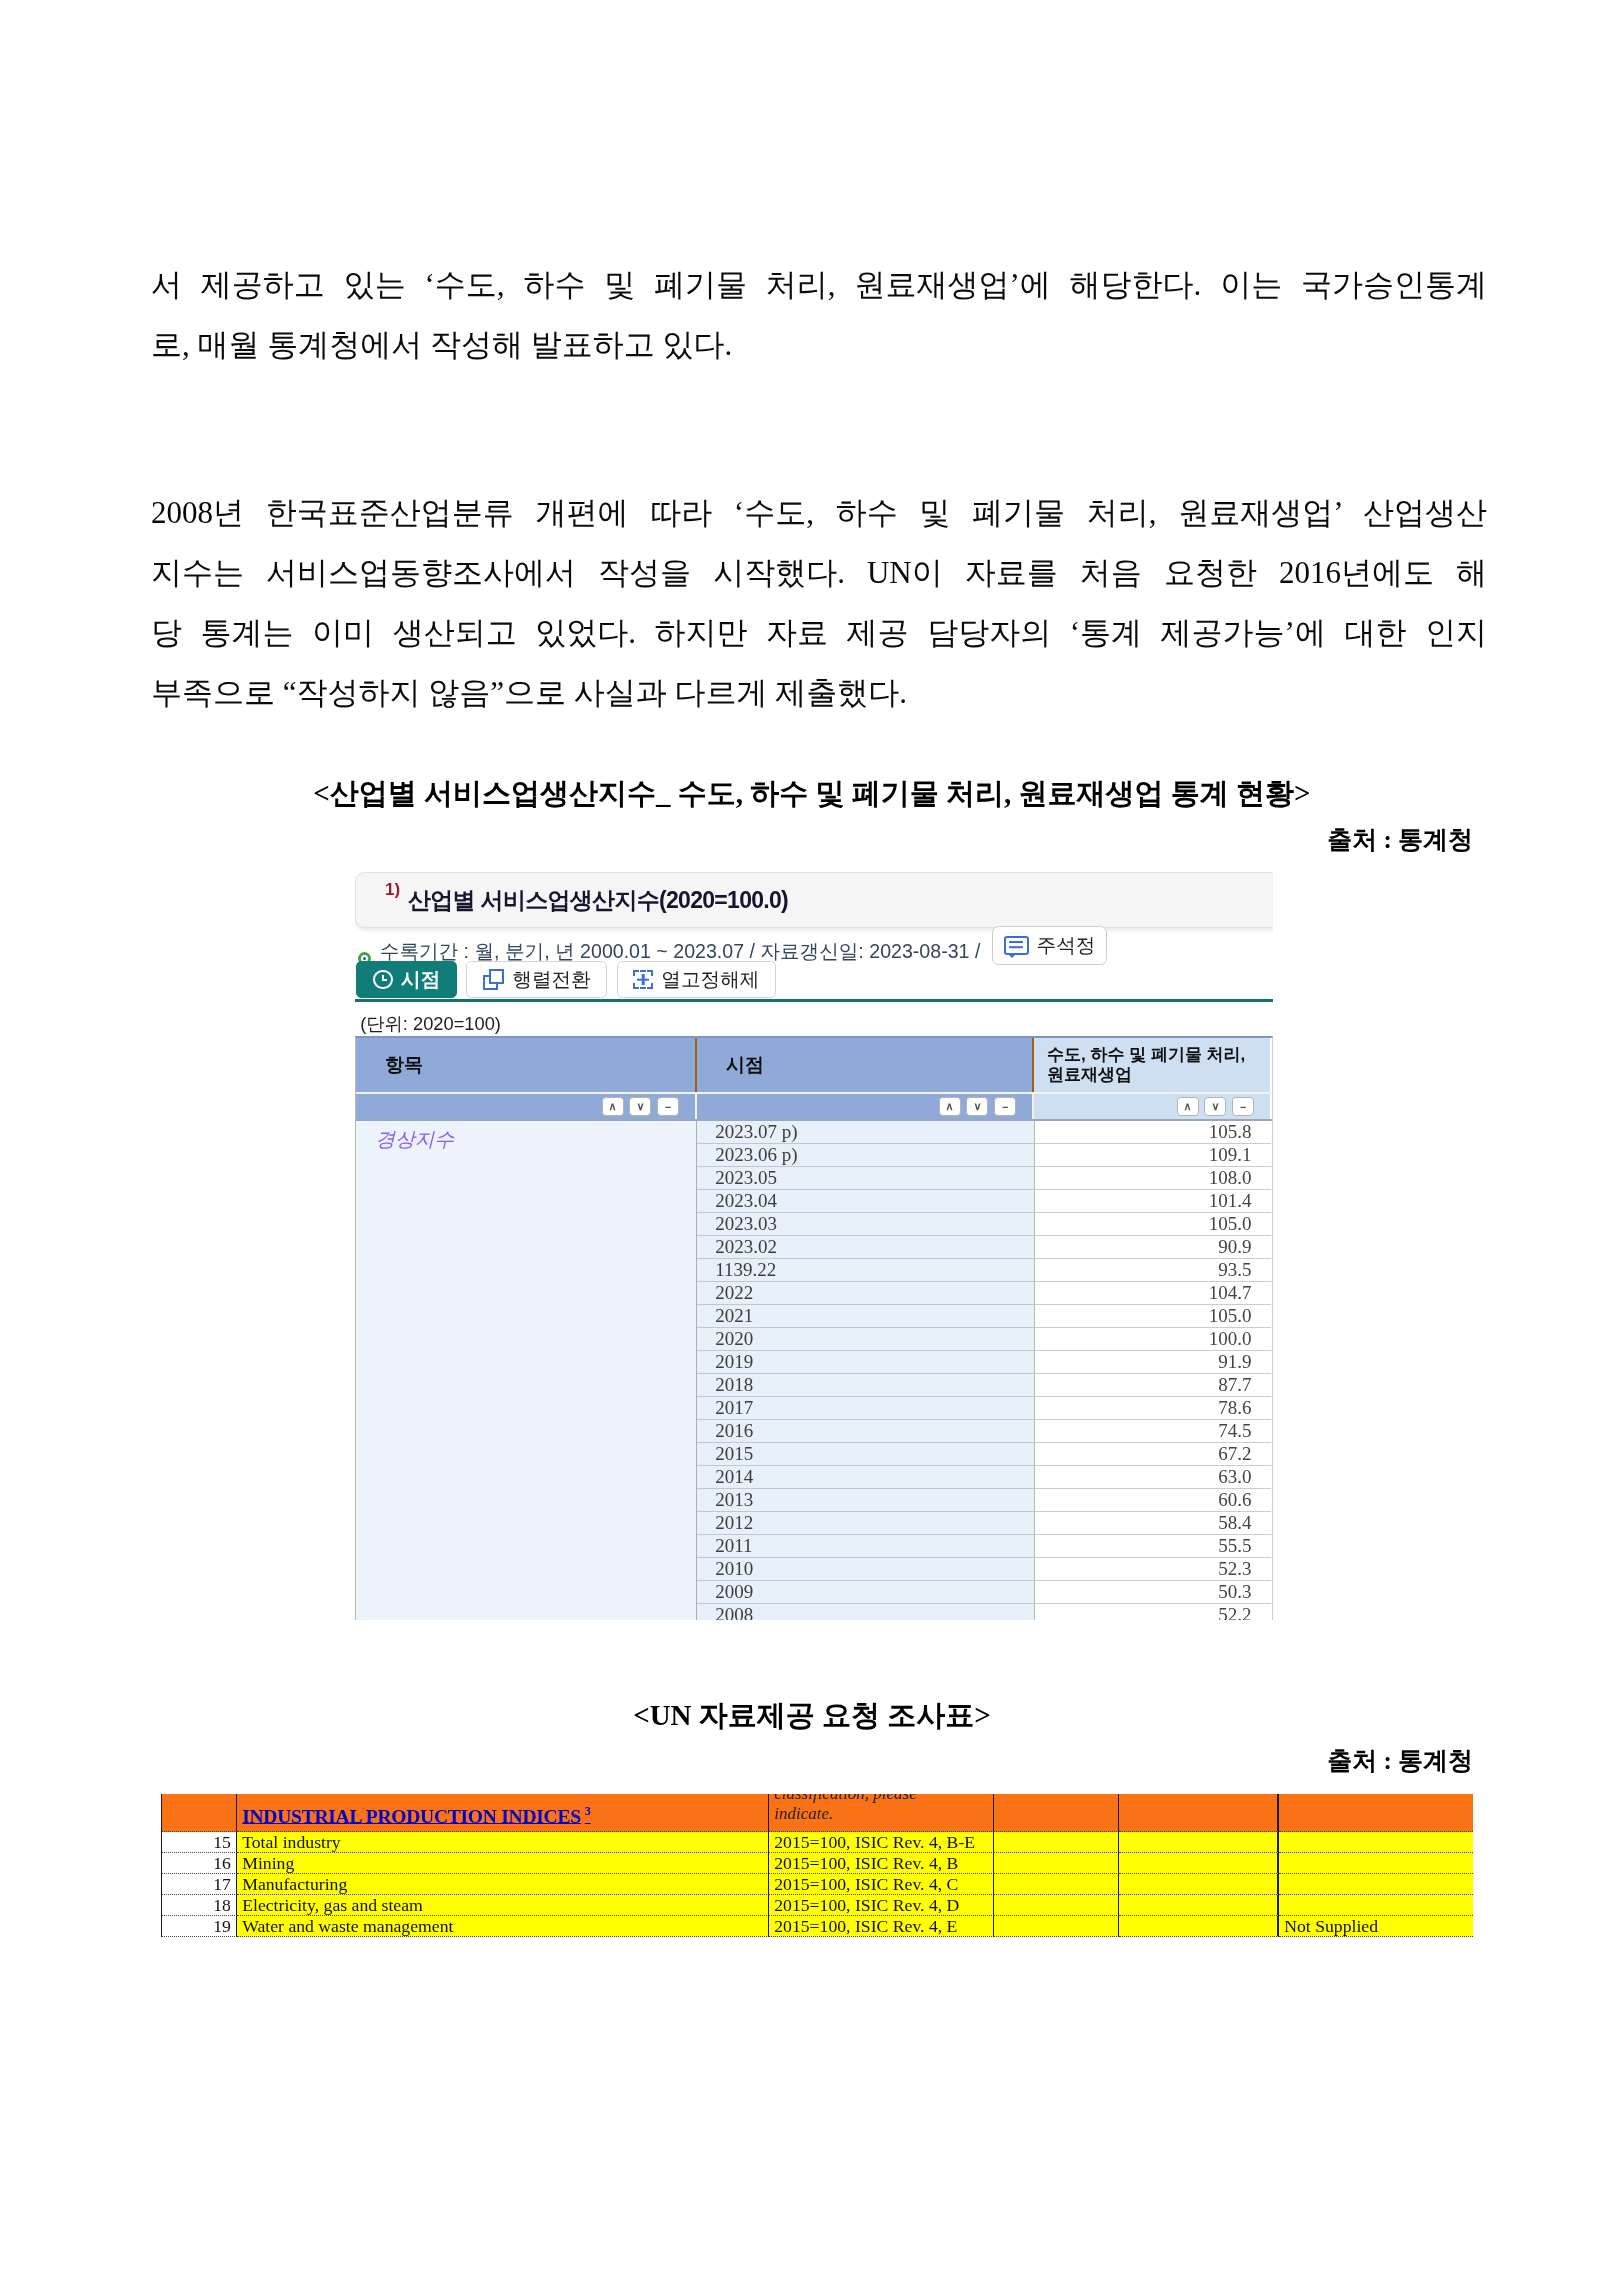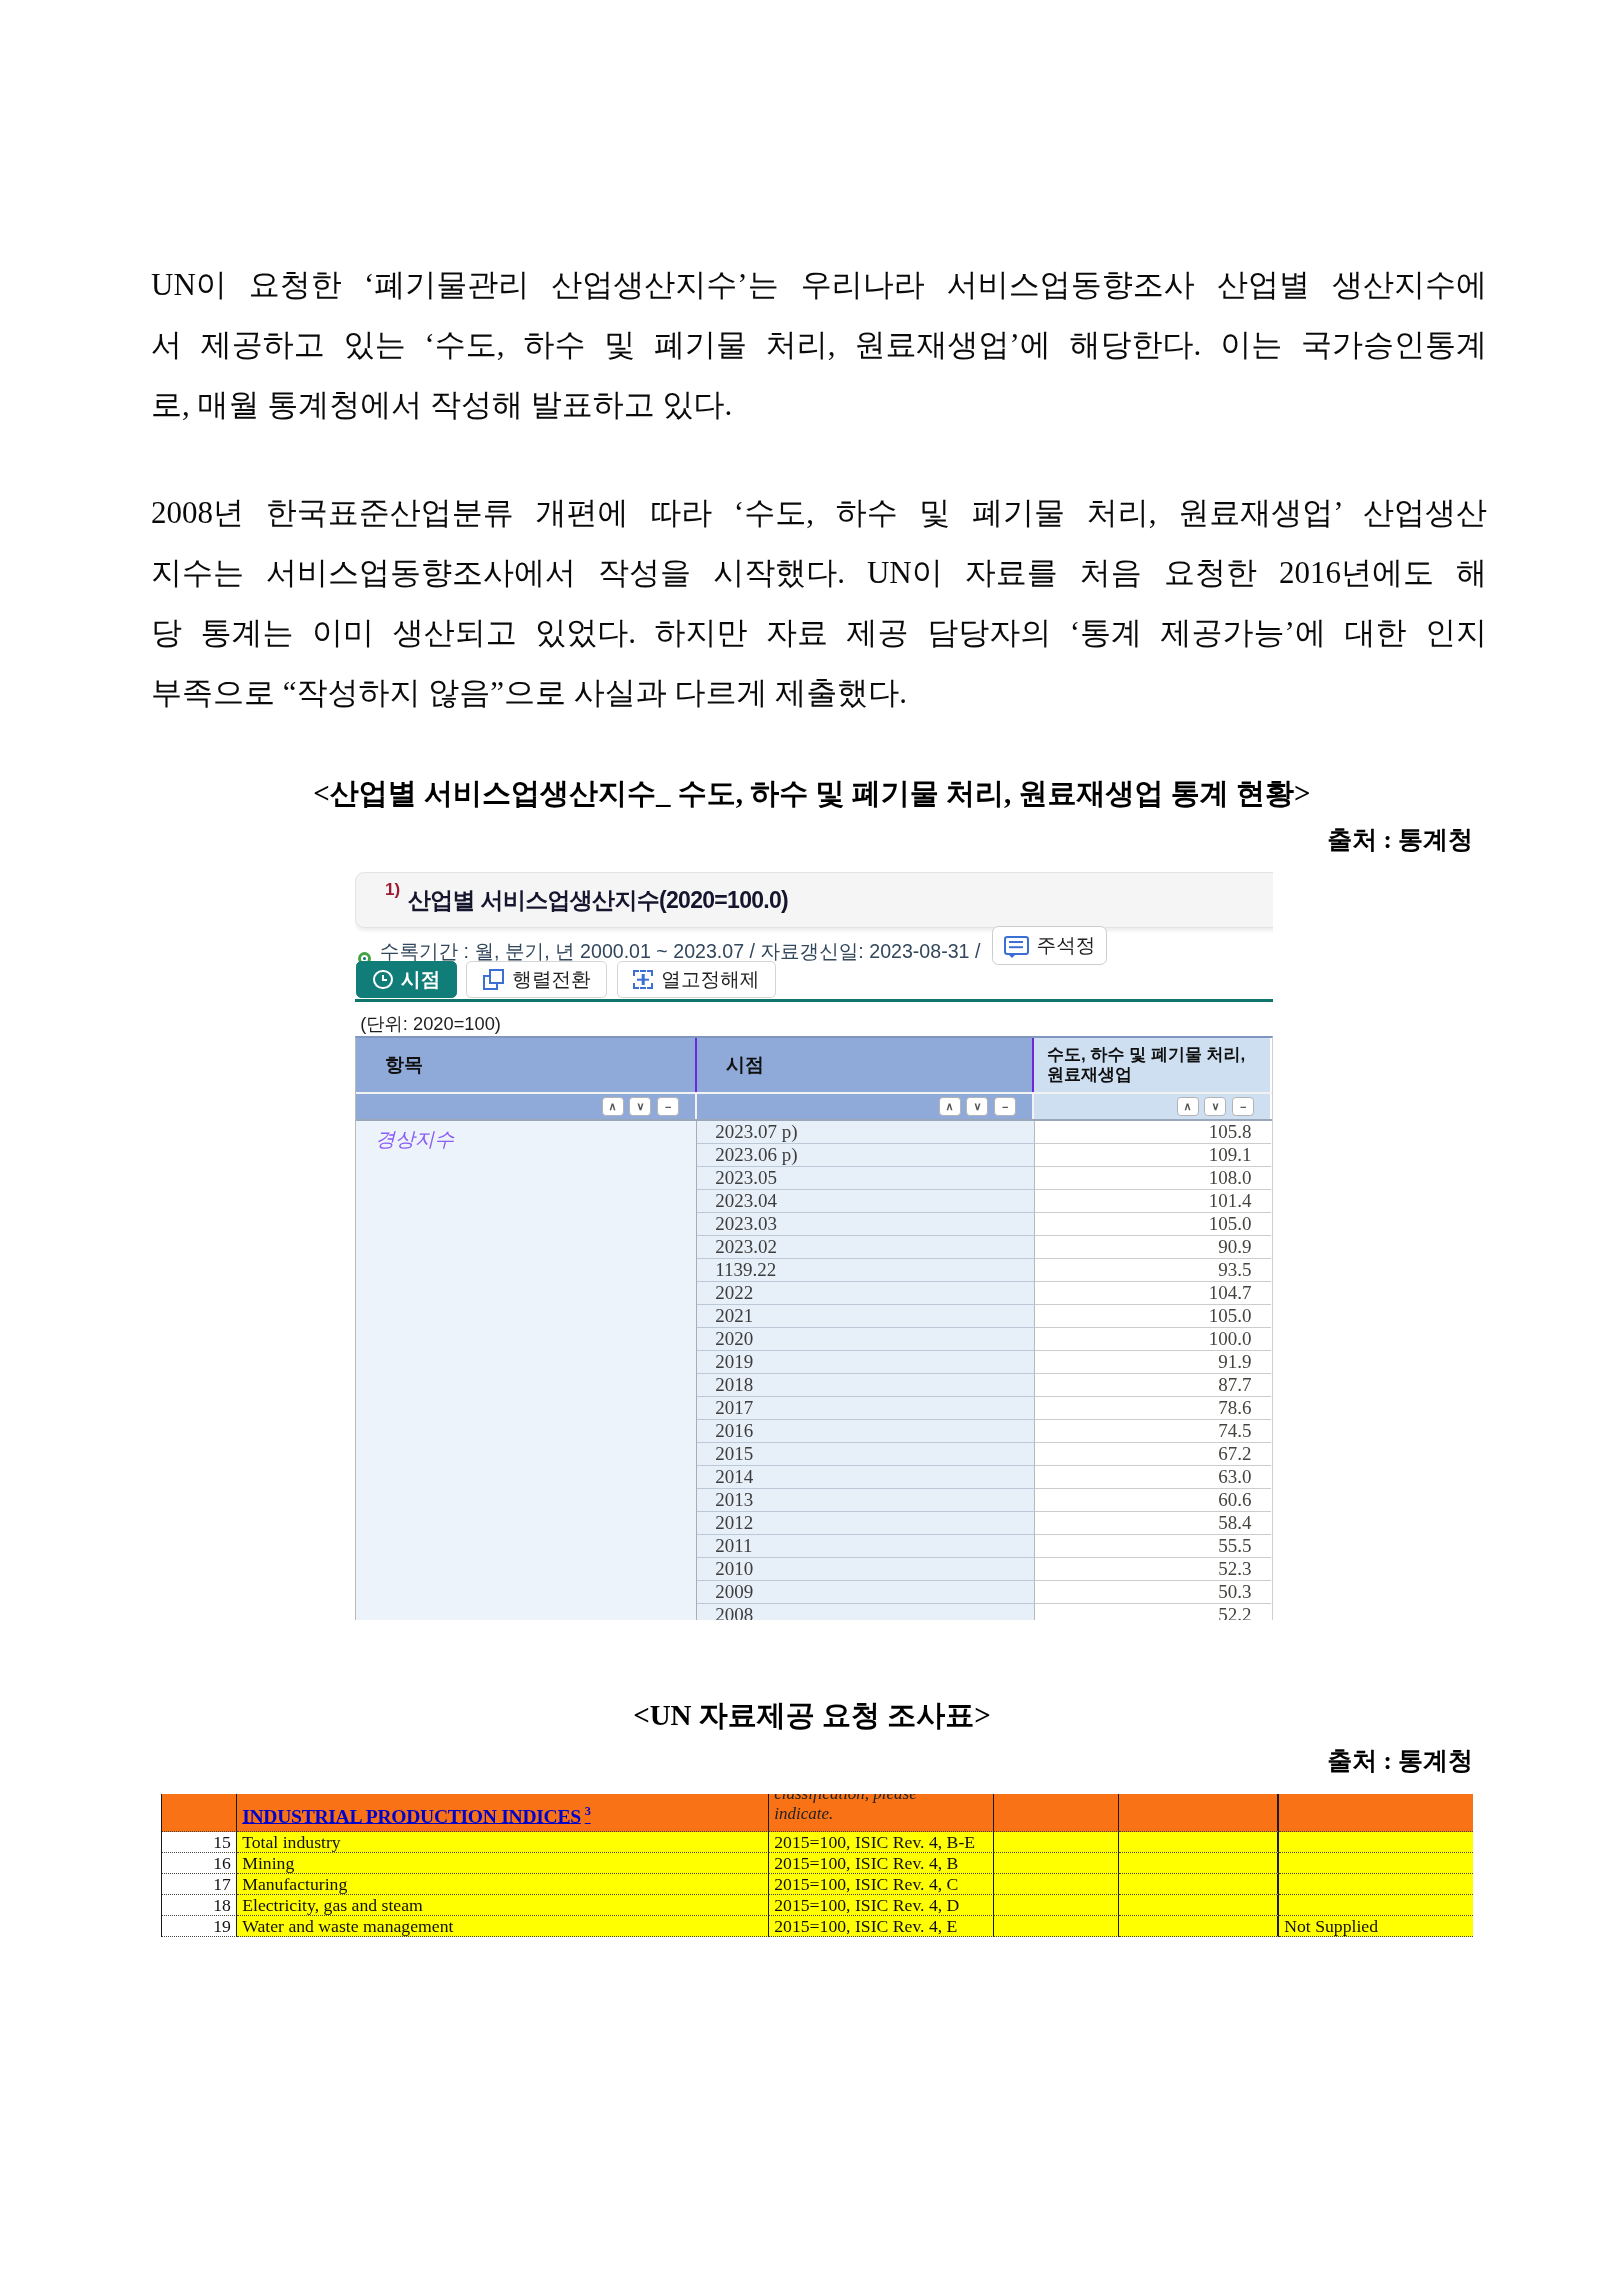--- a/index.html
+++ b/index.html
@@ -49,21 +49,21 @@
   .k-transpose-icon::after { content:''; position:absolute; right:0; top:0; width:11px; height:11px; border:2.6px solid #3b6fd6; background:#fff; }
   .k-unfreeze-icon { width:19.6px; height:19.6px; border:2.6px dashed #3b6fd6; position:relative; flex:none; }
   .k-unfreeze-icon::before { content:''; position:absolute; left:50%; top:2px; bottom:2px; width:2.6px; background:#3b6fd6; transform:translateX(-50%); }
   .k-unfreeze-icon::after { content:''; position:absolute; top:50%; left:2px; right:2px; height:2.6px; background:#3b6fd6; transform:translateY(-50%); }
   .k-divider { position:absolute; top:128px; left:0; width:918px; height:3.3px; background:#10756d; }
   .k-unit { position:absolute; top:140px; left:5.2px; font-size:18.3px; color:#1d1d1d; }
 
   .k-table { position:absolute; top:165px; left:0; width:918px; border-top:2px solid #8095bf;
              border-left:1.3px solid #b9b9b9; border-right:1.3px solid #cfcfcf; border-bottom:2px solid #b9b9b9; }
   .k-header, .k-sortrow, .k-bodyrow { display:flex; }
-  .k-hcell { height:54px; background:#8FA9D8; border-right:2px solid #6d28d9; display:flex; align-items:center;
+  .k-hcell { height:54px; background:#8FA9D8; border-right:2px solid #a16207; display:flex; align-items:center;
              padding-left:29px; font-size:19px; font-weight:bold; color:#101010; }
   .k-hcell.c1 { width:341px; } .k-hcell.c2 { width:337px; }
   .k-hcell.c3 { width:236px; background:#CEDFF2; border-right:none; align-items:flex-start;
                 padding:6.5px 9.2px 0 13px; line-height:20px; font-size:17px; }
   .k-scell { height:25px; background:#8FA9D8; border-right:2px solid #f2f2f2; display:flex; justify-content:flex-end;
              align-items:center; gap:5.9px; padding-right:15.7px; }
   .k-scell.c1 { width:341px; } .k-scell.c2 { width:337px; }
   .k-scell.c3 { width:236px; background:#CEDFF2; border-right:none; }
   .k-sortrow { border-top:2px solid #f2f2f2; }
   .sort-btn { width:22px; height:19.6px; background:#fff; border:1.3px solid #b3b3b3; border-radius:3.9px; font-size:11px;
@@ -94,21 +94,20 @@
   .un-title sup { font-size:12.4px; margin-left:3.9px; }
   .un-clip { align-items:flex-start; }
   .un-clip-inner { margin-top:-9.8px; padding-left:5.2px; font-style:italic; font-size:17px; line-height:19.6px; color:#222; }
 </style>
 </head>
 <body>
 
 <div>
 
   <div id="p1" class="para">
-      <div class="pline jfull">UN이 요청한 ‘폐기물관리 산업생산지수’는 우리나라 서비스업동향조사 산업별 생산지수에</div>
       <div class="pline jfull">서 제공하고 있는 ‘수도, 하수 및 폐기물 처리, 원료재생업’에 해당한다. 이는 국가승인통계</div>
       <div class="pline">로, 매월 통계청에서 작성해 발표하고 있다.</div>
     </div>
   <div id="p2" class="para">
       <div class="pline jfull">2008년 한국표준산업분류 개편에 따라 ‘수도, 하수 및 폐기물 처리, 원료재생업’ 산업생산</div>
       <div class="pline jfull">지수는 서비스업동향조사에서 작성을 시작했다. UN이 자료를 처음 요청한 2016년에도 해</div>
       <div class="pline jfull">당 통계는 이미 생산되고 있었다. 하지만 자료 제공 담당자의 ‘통계 제공가능’에 대한 인지</div>
       <div class="pline">부족으로 “작성하지 않음”으로 사실과 다르게 제출했다.</div>
     </div>
 

